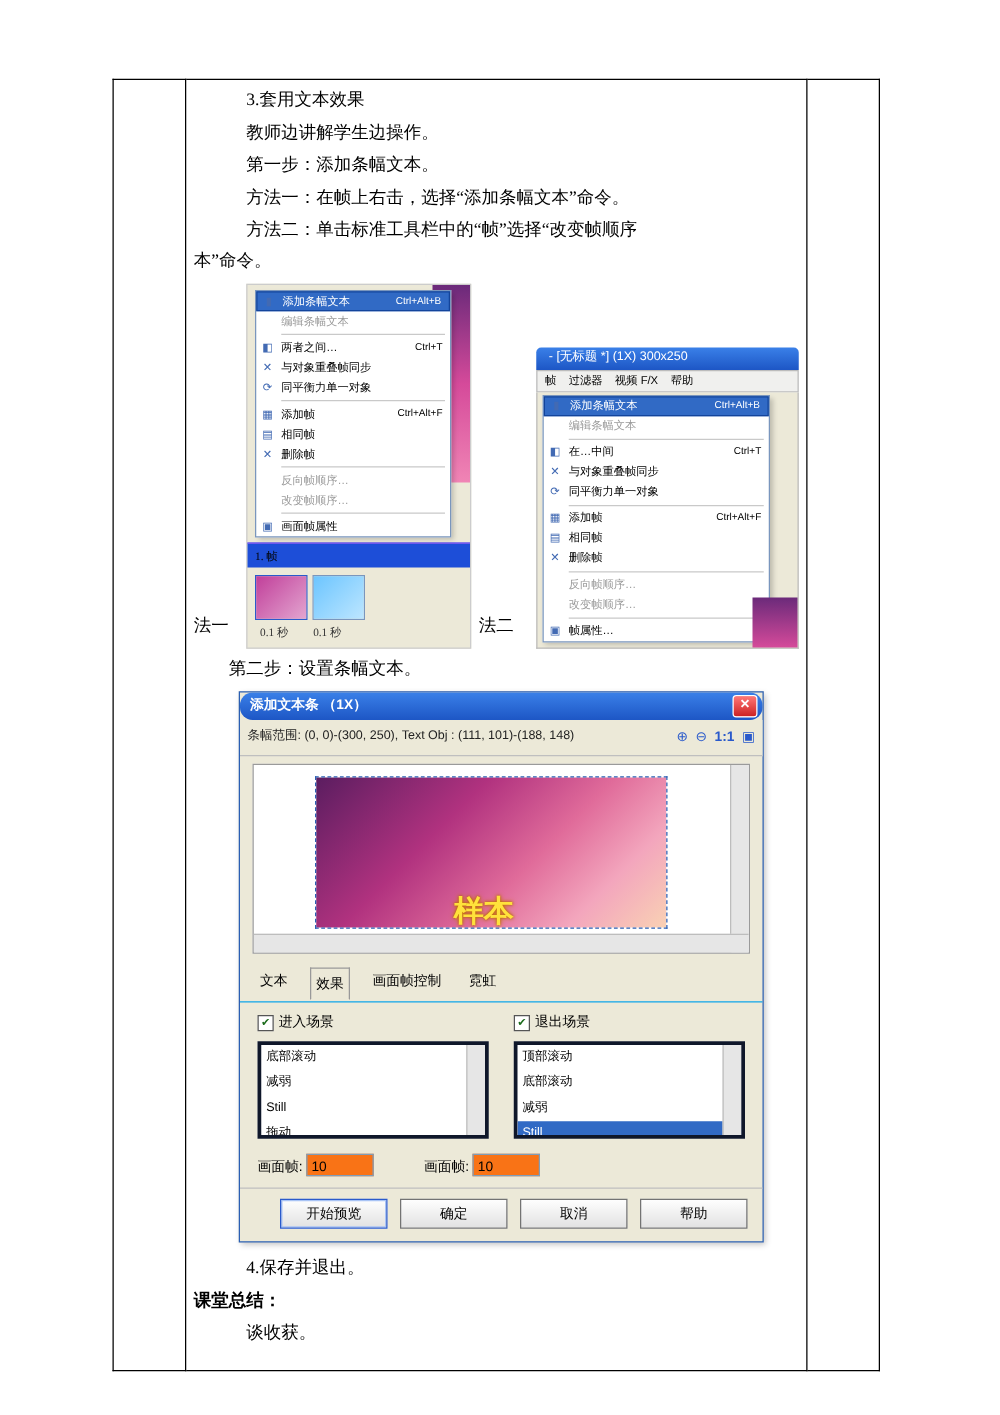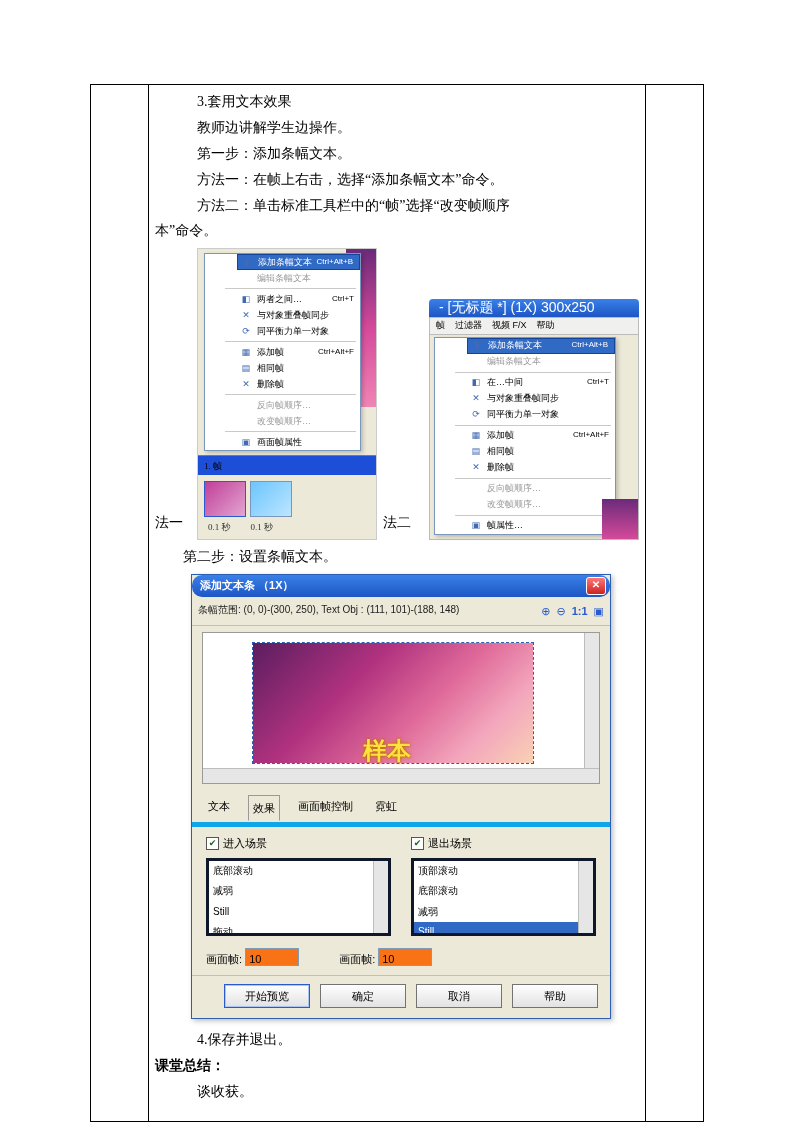--- a/index.html
+++ b/index.html
@@ -8,21 +8,21 @@
     background: #fff;
     font-family: "SimSun", "宋体", serif;
     font-size: 14px;
     color: #000;
   }
   .page {
     width: 708px;
     height: 1132px;
     position: relative;
     box-sizing: border-box;
-    padding-top: 84px;
+    padding-top: 63px;
   }
   .table-outer {
     margin-left: 90px;
     width: 614px;
     border-collapse: collapse;
   }
   .table-outer td {
     border: 1px solid #000;
     vertical-align: top;
     padding: 0;
@@ -54,21 +54,20 @@
     font-family: "Tahoma","SimSun",sans-serif;
     font-size: 9px;
     color: #000;
   }
   .xp-menu .row {
     display: flex;
     align-items: center;
     height: 16px;
     padding-left: 20px;
     position: relative;
-    margin-left: 32px;
   }
   .xp-menu .row.hi {
     background: #316ac5;
     color: #fff;
     border: 1px solid #13449b;
     height: 14px;
   }
   .xp-menu .row.disabled { color: #9a9a9a; }
   .xp-menu .row .sc { margin-left: auto; padding-right: 6px; font-size: 8px; color: inherit;}
   .xp-menu .sep { height:1px; background:#c9c9c9; margin:2px 4px 2px 20px; }
@@ -94,21 +93,21 @@
   .fig1 .frame-th .im1 { width:100%; height:100%; background:linear-gradient(135deg,#c13f9a,#e3a5d0);}
   .fig1 .frame-th .im2 { width:100%; height:100%; background:linear-gradient(135deg,#6cc5ff,#bde6ff);}
   .fig1 .ft { font-size:9px; color:#333; display:flex; gap:20px; padding:0 0 3px 10px;}
   
   .fig2 { width: 210px; }
   .fig2 .titlebar {
     height:18px;
     background: linear-gradient(to bottom,#3a80e8,#1d56c5);
     color:#fff;
     border-radius:4px 4px 0 0;
-    font-size:14px;
+    font-size:10px;
     padding:0 10px;
     display:flex;align-items:center;
     font-family:"Tahoma","SimSun",sans-serif;
   }
   .fig2 .menubar {
     background:#f0f0ee;
     border:1px solid #bcbcbc;
     height:16px;
     font-size:9px;
     display:flex; gap:10px; padding:0 6px; align-items:center;
@@ -165,21 +164,21 @@
     background:linear-gradient(135deg,#5b1d60 0%,#b1327f 35%,#e06b9a 60%,#f3a6bd 80%,#f9d1b4 100%);
     outline:1px dashed #2b5fb3;
   }
   .dialog .preview .sample{
     position:absolute;left:160px;top:96px;
     font-size:24px;font-weight:bold;
     font-family:"SimHei","黑体",sans-serif;
     color:#ffe23b;
     text-shadow:0 0 4px #c97b00,0 0 2px #a04b00;
   }
-  .dialog .tabs {display:flex;gap:14px;padding:4px 12px 2px;border-bottom:5px solid #0ea5e9; font-size:11px;}
+  .dialog .tabs {display:flex;gap:14px;padding:4px 12px 2px;border-bottom:1px solid #0ea5e9; font-size:11px;}
   .dialog .tabs span{padding:2px 4px;}
   .dialog .tabs .on{border:1px solid #999;border-bottom:1px solid #ece9d8;background:#ece9d8;position:relative;top:1px;}
   .dialog .opts {display:flex;gap:20px;padding:6px 14px;}
   .dialog .col{flex:1;}
   .dialog .chk{display:flex;align-items:center;gap:4px;margin-bottom:4px;font-size:11px;}
   .dialog .chk .box{width:11px;height:11px;border:1px solid #555;background:#fff;display:flex;align-items:center;justify-content:center;font-size:9px;color:#1a6b1a;}
   .dialog .list{
     height:72px;border:3px solid #0f172a;background:#fff;overflow:hidden;font-size:10px;position:relative;
   }
   .dialog .list .li{padding:1px 4px;white-space:nowrap;}

